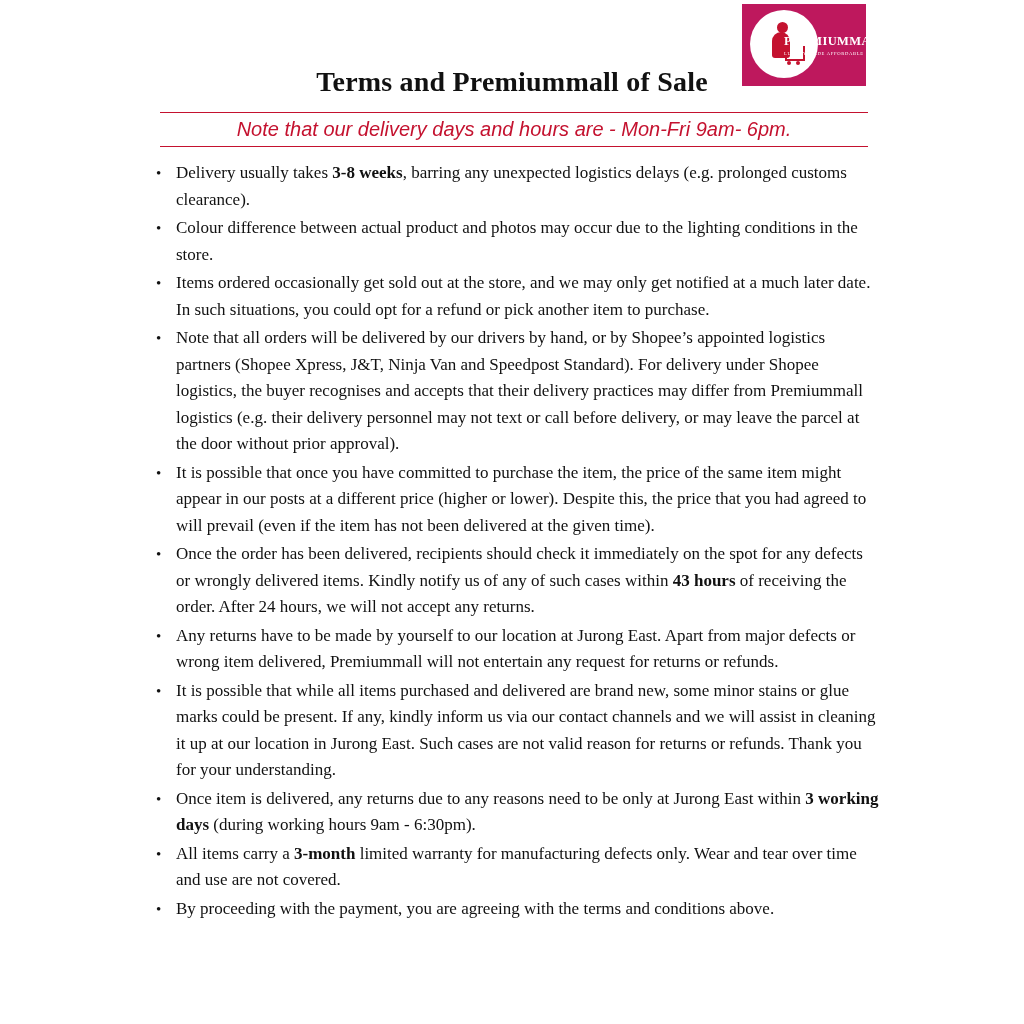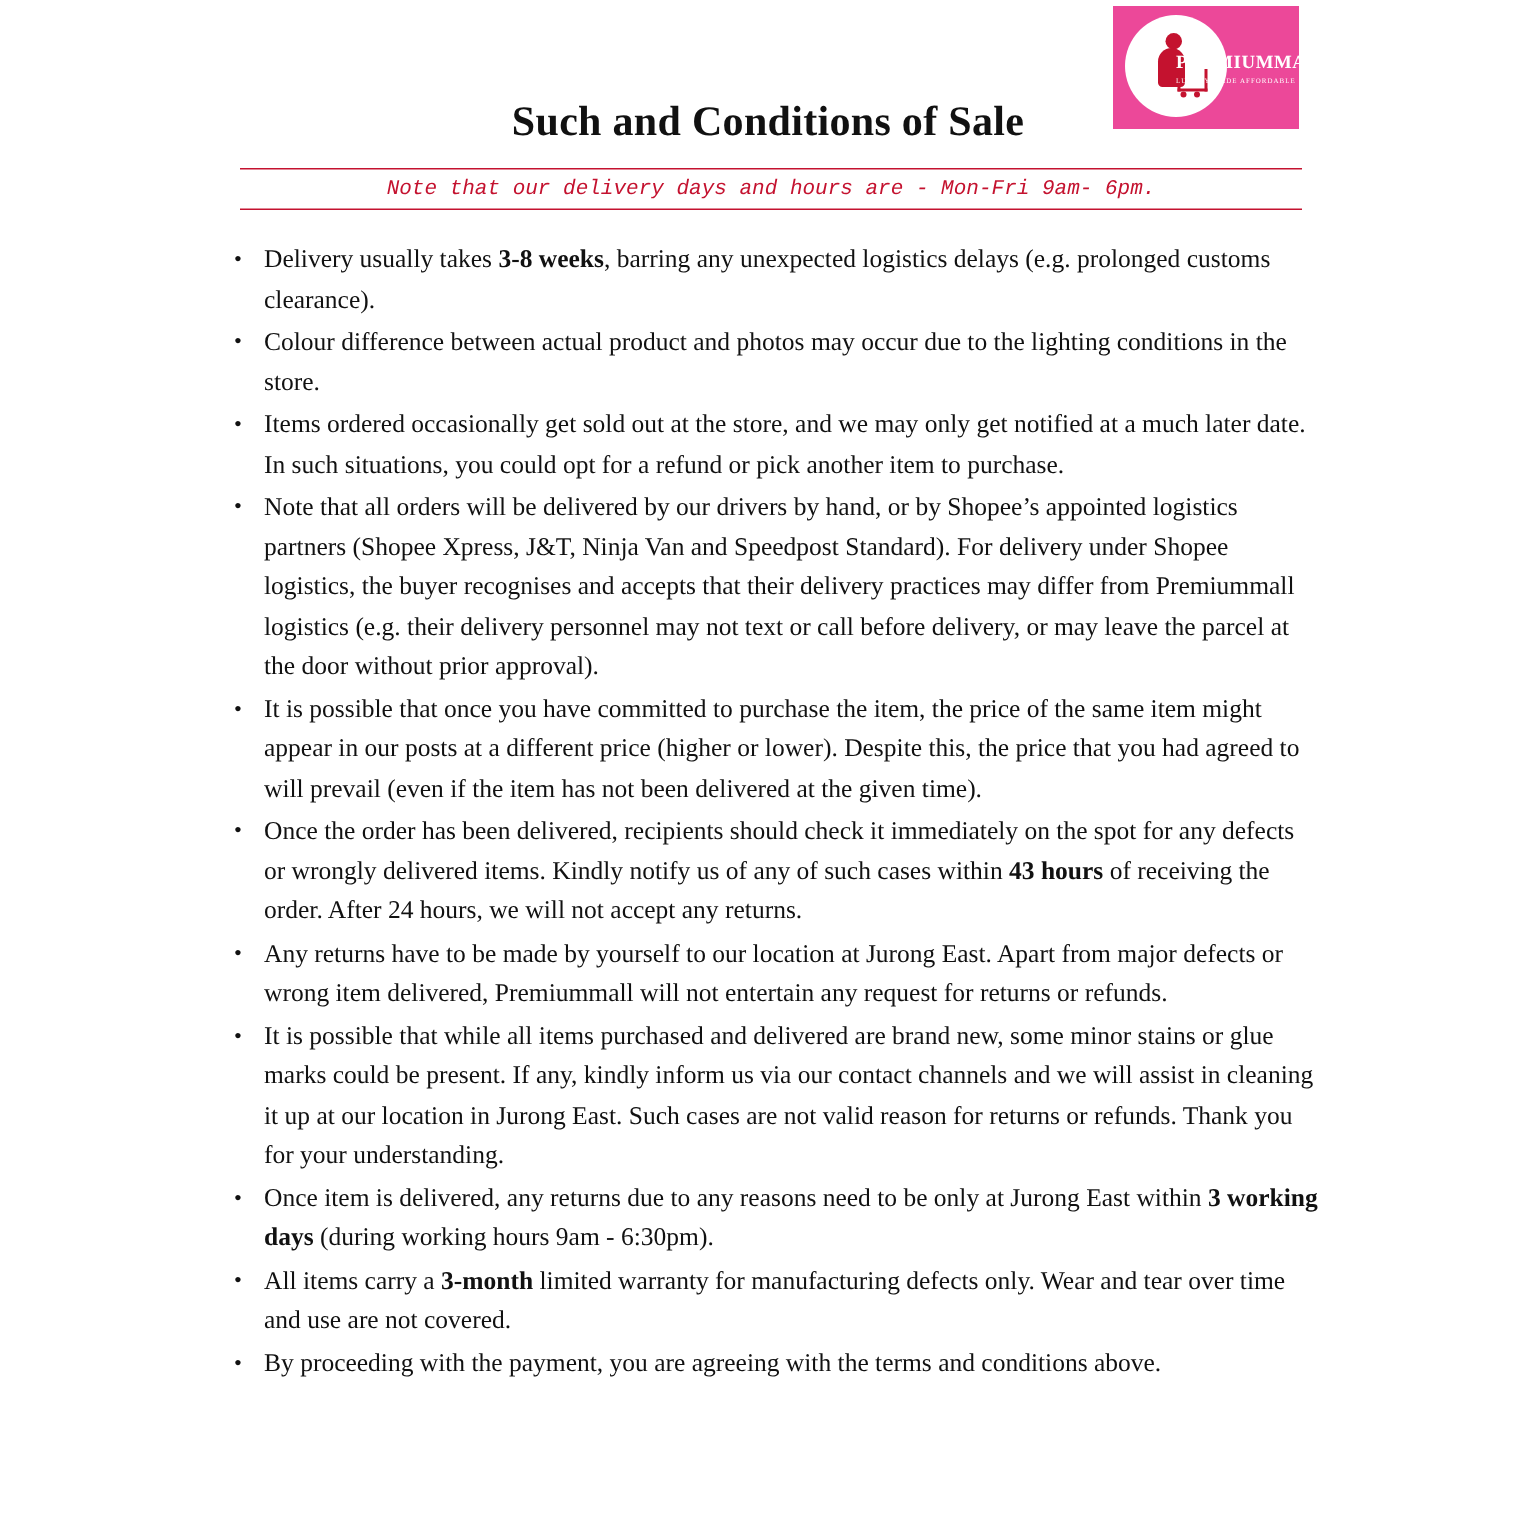--- a/index.html
+++ b/index.html
@@ -16,21 +16,21 @@
     overflow: hidden;
   }
 
   
   .logo-box {
     position: absolute;
     top: 4px;
     left: 742px;
     width: 124px;
     height: 82px;
-    background: #ec4899;
+    background: #be185d;
     display: flex;
     align-items: center;
     justify-content: center;
   }
   .logo-inner {
     position: relative;
     width: 112px;
     height: 74px;
     display: flex;
     align-items: center;
@@ -136,23 +136,23 @@
   }
   .rule {
     height: 1px;
     background: #c4122f;
     width: 100%;
   }
   .notice {
     text-align: center;
     color: #c4122f;
     font-style: italic;
-    font-size: 14px;
+    font-size: 20px;
     padding: 5px 0 5px 0;
-    font-family: Liberation Mono, monospace;
+    font-family: Liberation Sans, sans-serif;
   }
 
   
   .content {
     position: absolute;
     top: 160px;
     left: 150px;
     width: 730px;
   }
   .bullet-row {
@@ -192,21 +192,21 @@
         <div class="wheel2"></div>
       </div>
     </div>
     <div class="logo-text">
       <div class="logo-name">PREMIUMMALL</div>
       <div class="logo-tag">LUXURY MADE AFFORDABLE</div>
     </div>
   </div>
 </div>
 
-<div class="title">Such and Conditions of Sale</div>
+<div class="title">Terms and Premiummall of Sale</div>
 
 <div class="notice-wrap">
   <div class="rule"></div>
   <div class="notice">Note that our delivery days and hours are - Mon-Fri 9am- 6pm.</div>
   <div class="rule"></div>
 </div>
 
 <div class="content" id="terms-list">
     <div class="bullet-row">
       <div class="bullet-mark">•</div>

